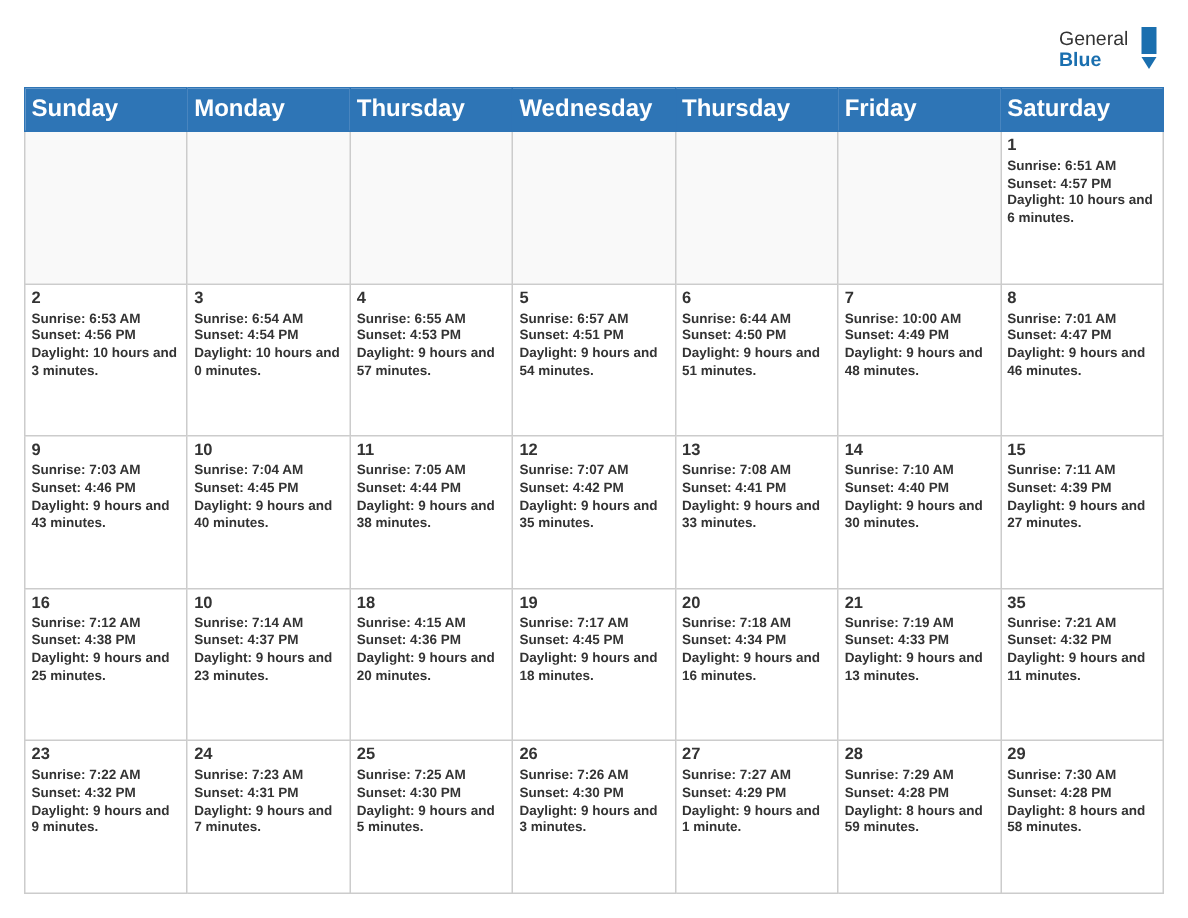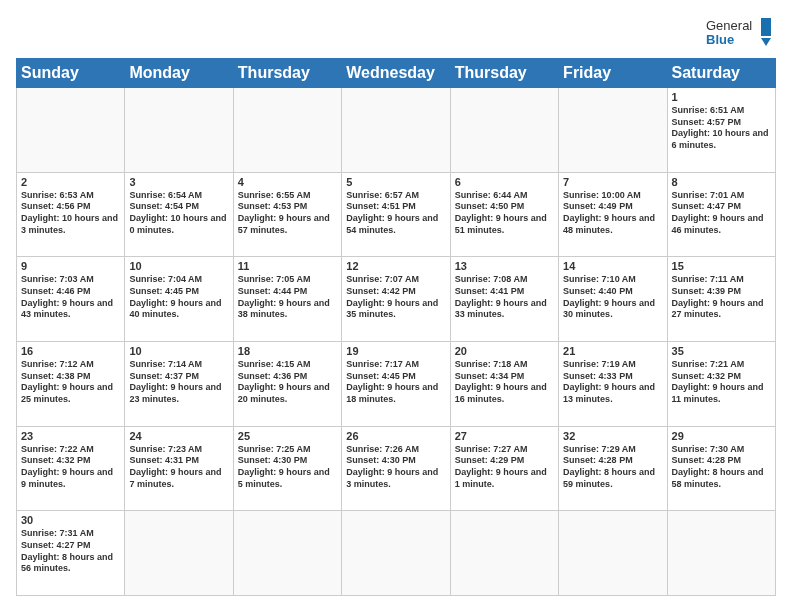--- a/index.html
+++ b/index.html
@@ -291,41 +291,27 @@
 Sunset: 4:30 PM
 Daylight: 9 hours and 3 minutes.</div>
           </td>
           <td>
             <span class="day-number">27</span>
             <div class="day-info">Sunrise: 7:27 AM
 Sunset: 4:29 PM
 Daylight: 9 hours and 1 minute.</div>
           </td>
           <td>
-            <span class="day-number">32</span>
+            <span class="day-number">28</span>
             <div class="day-info">Sunrise: 7:29 AM
 Sunset: 4:28 PM
 Daylight: 8 hours and 59 minutes.</div>
           </td>
           <td>
             <span class="day-number">29</span>
             <div class="day-info">Sunrise: 7:30 AM
 Sunset: 4:28 PM
 Daylight: 8 hours and 58 minutes.</div>
           </td>
-        </tr>
-        <tr>
-          <td>
-            <span class="day-number">30</span>
-            <div class="day-info">Sunrise: 7:31 AM
-Sunset: 4:27 PM
-Daylight: 8 hours and 56 minutes.</div>
-          </td>
-          <td class="empty-cell"></td>
-          <td class="empty-cell"></td>
-          <td class="empty-cell"></td>
-          <td class="empty-cell"></td>
-          <td class="empty-cell"></td>
-          <td class="empty-cell"></td>
         </tr>
       </tbody>
   </table>
 </div>
 
 </body></html>

